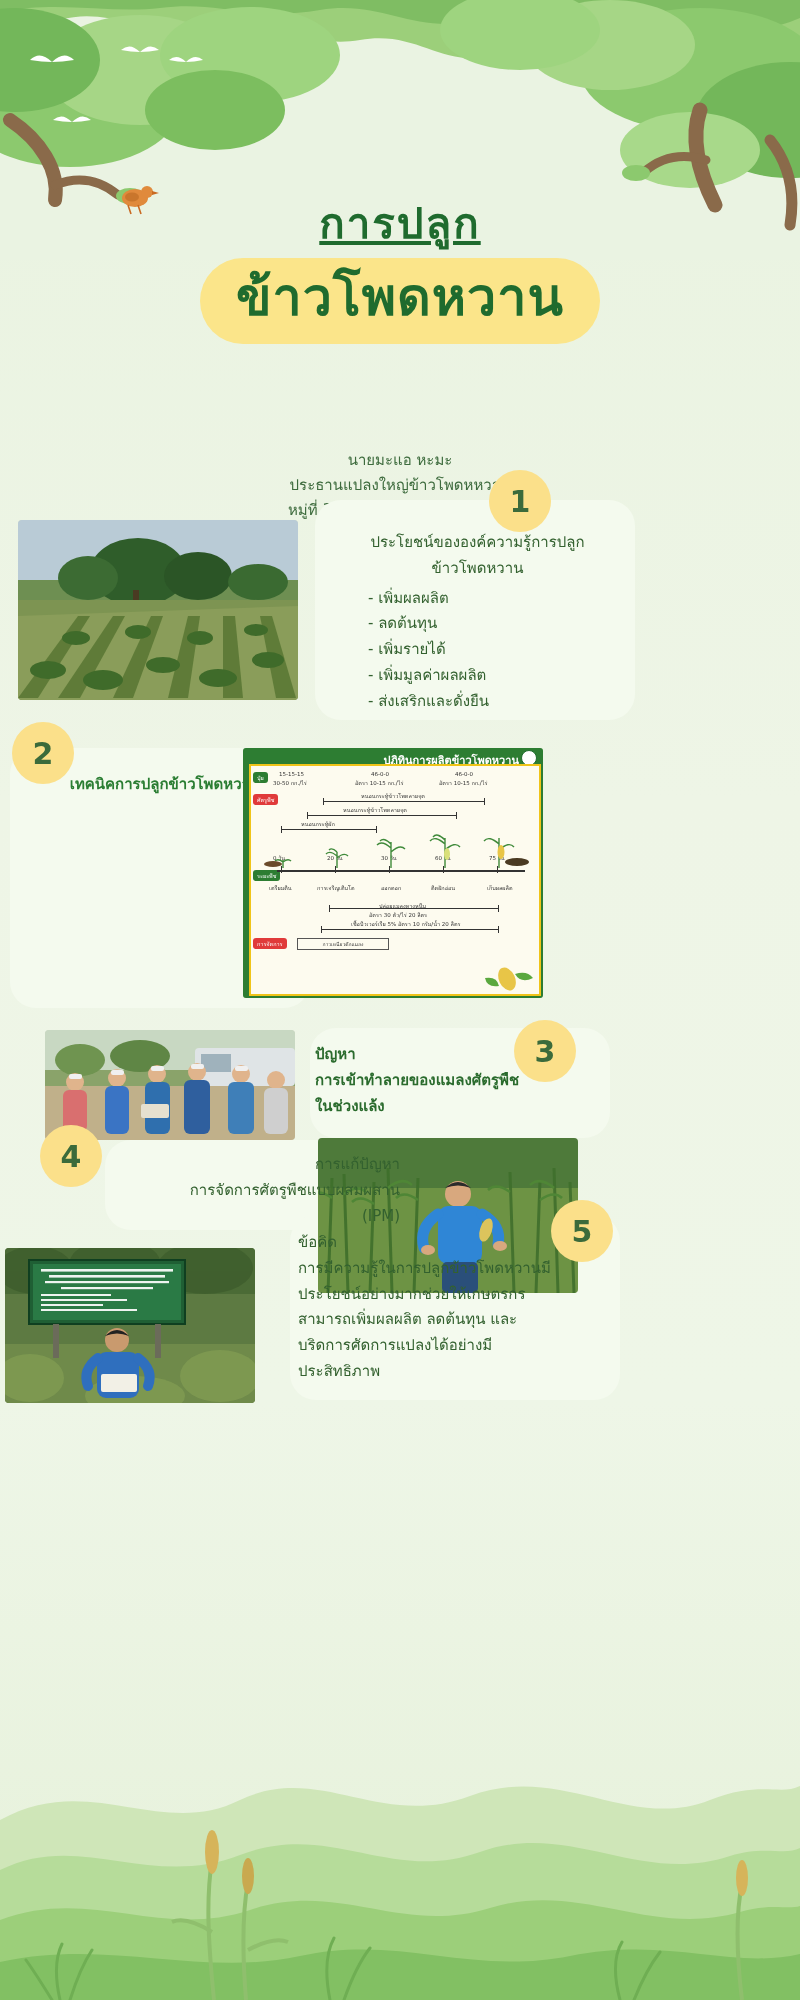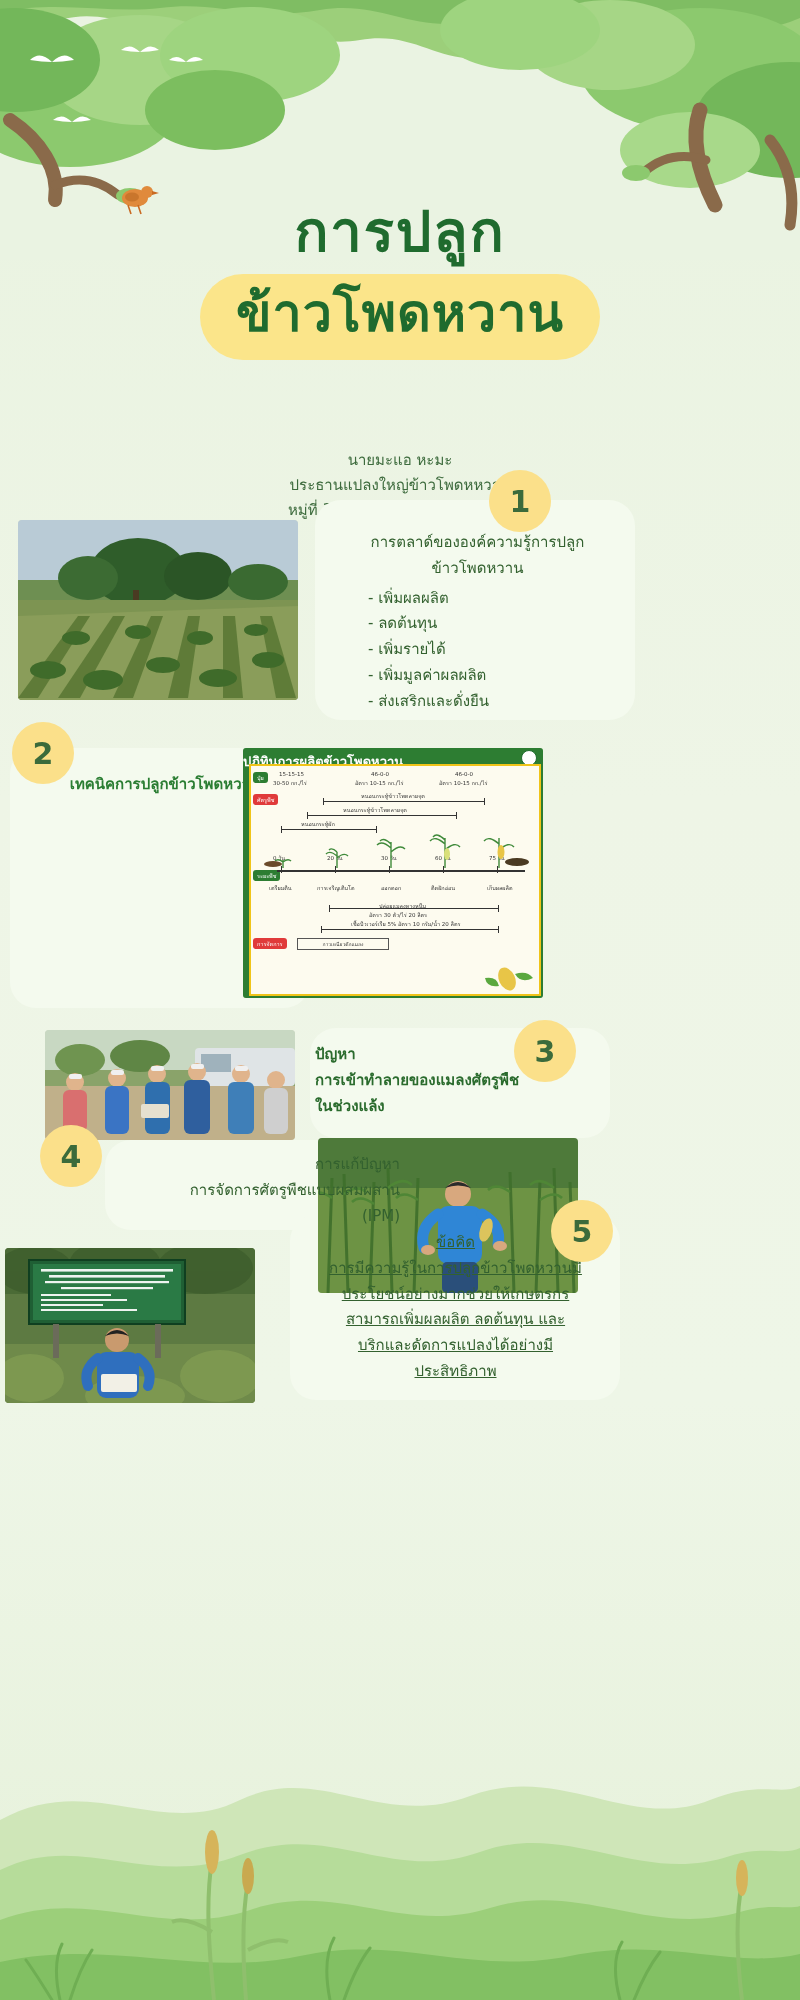--- a/index.html
+++ b/index.html
@@ -41,25 +41,26 @@
 
   
   .title-block {
     position: absolute;
     top: 200px;
     left: 0;
     width: 800px;
     text-align: center;
   }
   .title-line1 {
-    font-size: 56px;
+    font-size: 42px;
     font-weight: bold;
     color: #1f6b2e;
     letter-spacing: 2px;
     line-height: 1.15;
+    text-decoration: underline;
   }
   .title-highlight {
     display: inline-block;
     margin-top: 10px;
     padding: 10px 36px 16px 36px;
     background: #fbe58a;
     border-radius: 50px;
     font-size: 52px;
     font-weight: bold;
     color: #1f6b2e;
@@ -144,22 +145,21 @@
     text-align: left;
     font-weight: bold;
     color: #2a6b2d;
   }
   .t4 {
     top: 1152px; left: 110px; width: 290px;
     text-align: right;
   }
   .t5 {
     top: 1230px; left: 298px; width: 315px;
-    text-align: center;
-    text-decoration: underline;
+    text-align: left;
   }
 
   
   .photo {
     position: absolute;
     overflow: hidden;
     z-index: 5;
     background: #cfd9c5;
   }
   .ph1 { top: 520px; left: 18px; width: 280px; height: 180px; border-radius: 4px; }
@@ -173,22 +173,22 @@
   .cal {
     width: 300px; height: 250px;
     background: #2d7d32;
     position: relative;
     font-size: 5px;
     color: #fff;
   }
   .cal .cal-title {
     position: absolute;
     top: 3px; left: 0; width: 276px;
-    text-align: left;
-    font-size: 13px;
+    text-align: right;
+    font-size: 11px;
     font-weight: bold;
     color: #ffffff;
   }
   .cal .cal-body {
     position: absolute;
     top: 16px; left: 6px;
     width: 288px; height: 228px;
     background: #fdfbef;
     border: 2px solid #f0c419;
   }
@@ -326,21 +326,21 @@
         <ellipse cx="250" cy="140" rx="16" ry="8"></ellipse>
         <ellipse cx="58" cy="118" rx="14" ry="7"></ellipse>
         <ellipse cx="120" cy="112" rx="13" ry="7"></ellipse>
         <ellipse cx="182" cy="118" rx="13" ry="7"></ellipse>
         <ellipse cx="238" cy="110" rx="12" ry="6"></ellipse>
       </g>
     </svg>
   </div>
 
   <div class="panel-text t1">
-    <div>การตลาด์ขององค์ความรู้การปลูก</div>
+    <div>ประโยชน์ขององค์ความรู้การปลูก</div>
     <div>ข้าวโพดหวาน</div>
     <div class="list">
       <div>-  เพิ่มผลผลิต</div>
       <div>-  ลดต้นทุน</div>
       <div>-  เพิ่มรายได้</div>
       <div>-  เพิ่มมูลค่าผลผลิต</div>
       <div>-  ส่งเสริกและดั่งยืน</div>
     </div>
   </div>
 
@@ -546,21 +546,21 @@
       <path d="M133,110 q16,12 10,28" stroke="#2f6fbe" stroke-width="10" fill="none" stroke-linecap="round"></path>
       <rect x="96" y="126" width="36" height="18" rx="2" fill="#f2f0e6"></rect>
     </svg>
   </div>
 
   <div class="panel-text t5">
     <div>ข้อคิด</div>
     <div>การมีความรู้ในการปลูกข้าวโพดหวานมี</div>
     <div>ประโยชน์อย่างมากช่วยให้เกษตรกร</div>
     <div>สามารถเพิ่มผลผลิต  ลดต้นทุน  และ</div>
-    <div>บริกและดัดการแปลงได้อย่างมี</div>
+    <div>บริดการศัดการแปลงได้อย่างมี</div>
     <div>ประสิทธิภาพ</div>
   </div>
 
   <div class="num-circle n1">1</div>
   <div class="num-circle n2">2</div>
   <div class="num-circle n3">3</div>
   <div class="num-circle n4">4</div>
   <div class="num-circle n5">5</div>
 
   <div class="bottom-deco">

